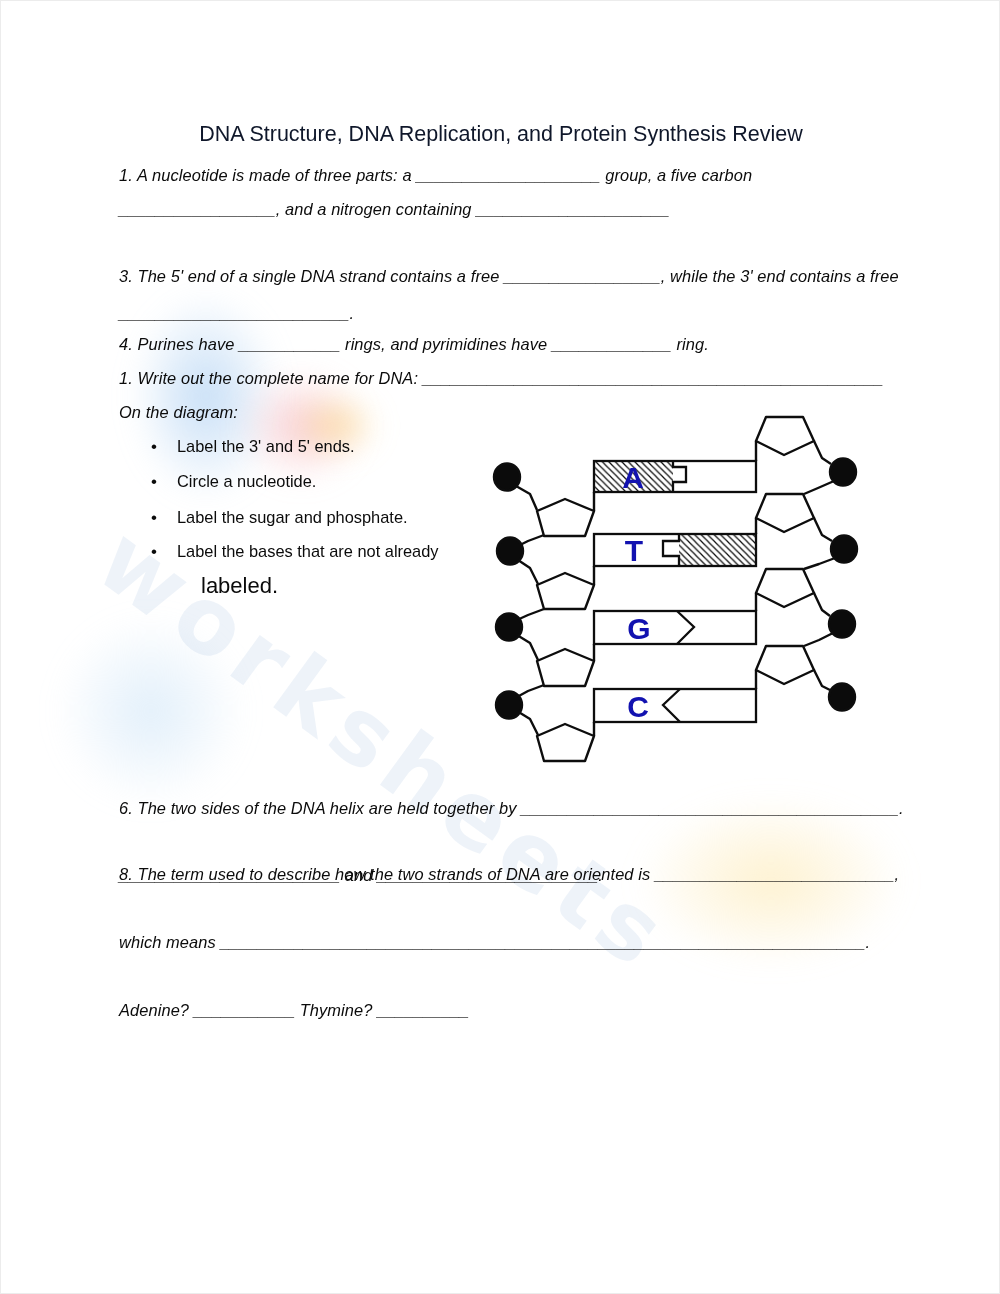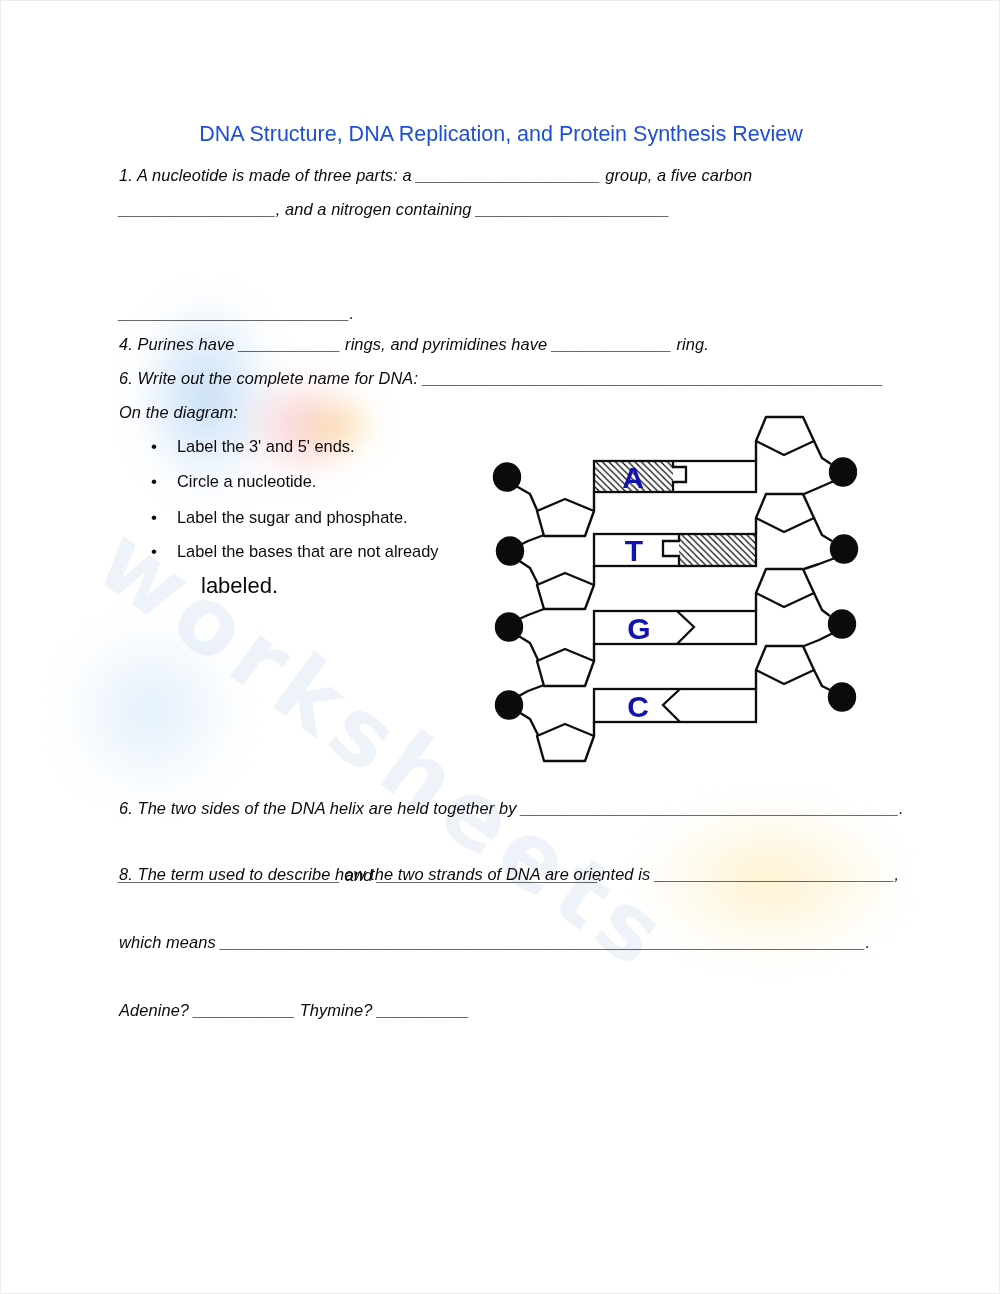--- a/index.html
+++ b/index.html
@@ -28,21 +28,21 @@
   .wm-text{
     position:absolute;left:140px;top:505px;
     transform:rotate(36deg);transform-origin:0 0;
     font-size:92px;font-weight:700;letter-spacing:8px;
     color:rgba(148,182,220,0.16);
     white-space:nowrap;pointer-events:none;
     font-family:"DejaVu Sans", sans-serif;
   }
   .doc-title{
     position:absolute;left:0;top:121px;width:1000px;
-    text-align:center;font-size:21.5px;color:#1d4ed8;
+    text-align:center;font-size:21.5px;color:#0f172a;
   }
   .line{
     position:absolute;left:118px;
     font-size:16.4px;line-height:22px;white-space:nowrap;
     letter-spacing:0.1px;
     font-style:italic;
   }
   .bullet-line{position:absolute;left:150px;font-size:16.4px;line-height:22px;white-space:nowrap;}
   .bullet-line::before{content:"\2022";display:inline-block;width:26px;font-size:17px;}
   .bullet-cont{position:absolute;left:176px;font-size:22px;line-height:22px;white-space:nowrap;margin-left:24px;}
@@ -57,23 +57,24 @@
   <div class="blob blob-pink"></div>
   <div class="blob blob-yellow1"></div>
   <div class="blob blob-blue2"></div>
   <div class="blob blob-yellow2"></div>
   <div class="wm-text">worksheets</div>
 
   <div class="doc-title">DNA Structure, DNA Replication, and Protein Synthesis Review</div>
 
   <div class="line" style="top:163px">1. A nucleotide is made of three parts: a ____________________ group, a five carbon</div>
   <div class="line" style="top:197px">_________________, and a nitrogen containing _____________________</div>
+  <div class="line" style="top:264px">3. The 5' end of a single DNA strand contains a free _________________, while the 3' end contains a free</div>
   <div class="line" style="top:301px">_________________________.</div>
   <div class="line" style="top:332px">4. Purines have ___________ rings, and pyrimidines have _____________ ring.</div>
-  <div class="line" style="top:366px">6. Write out the complete name for DNA: __________________________________________________</div>
+  <div class="line" style="top:366px">1. Write out the complete name for DNA: __________________________________________________</div>
   <div class="line" style="top:400px">On the diagram:</div>
 
   <div class="bullet-line" style="top:434px"><span>Label the 3' and 5' ends.</span></div>
   <div class="bullet-line" style="top:469px"><span>Circle a nucleotide.</span></div>
   <div class="bullet-line" style="top:539px"><span>Label the bases that are not already</span></div>
   <div class="bullet-line" style="top:505px"><span>Label the sugar and phosphate.</span></div>
   <div class="bullet-cont" style="top:574px">labeled.</div>
 
   <svg id="dna-diagram" width="400" height="385" viewBox="0 0 400 385">
     <defs>

